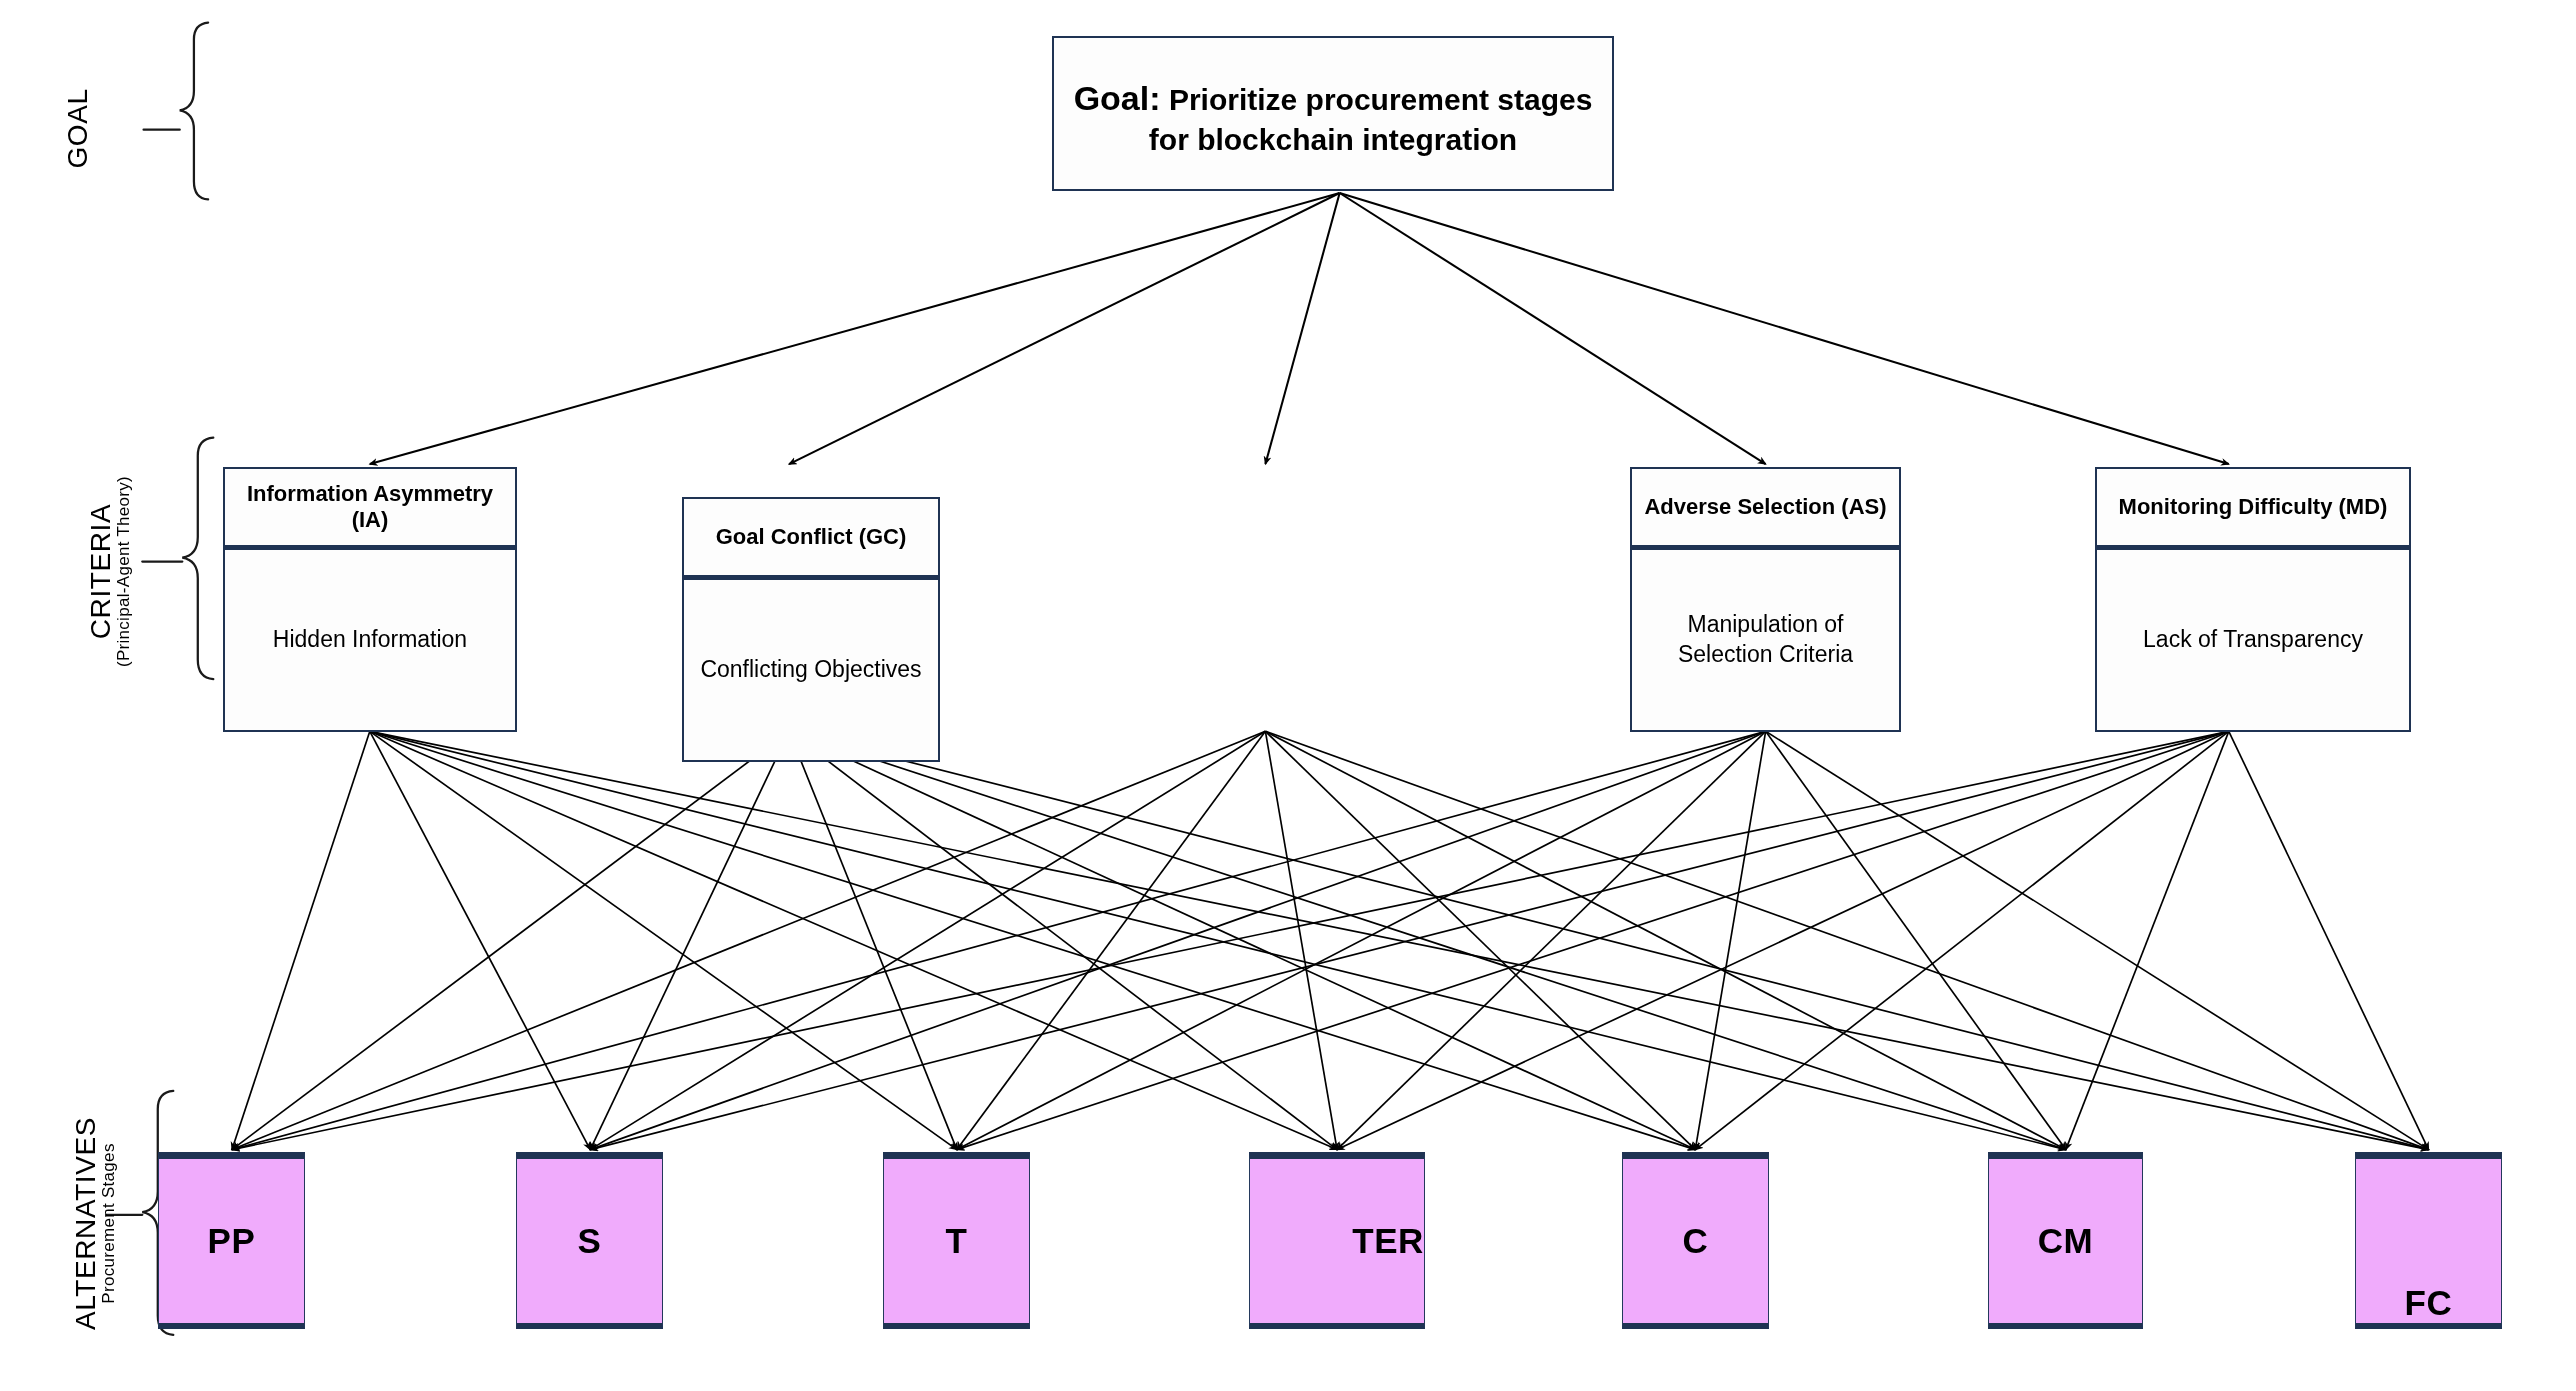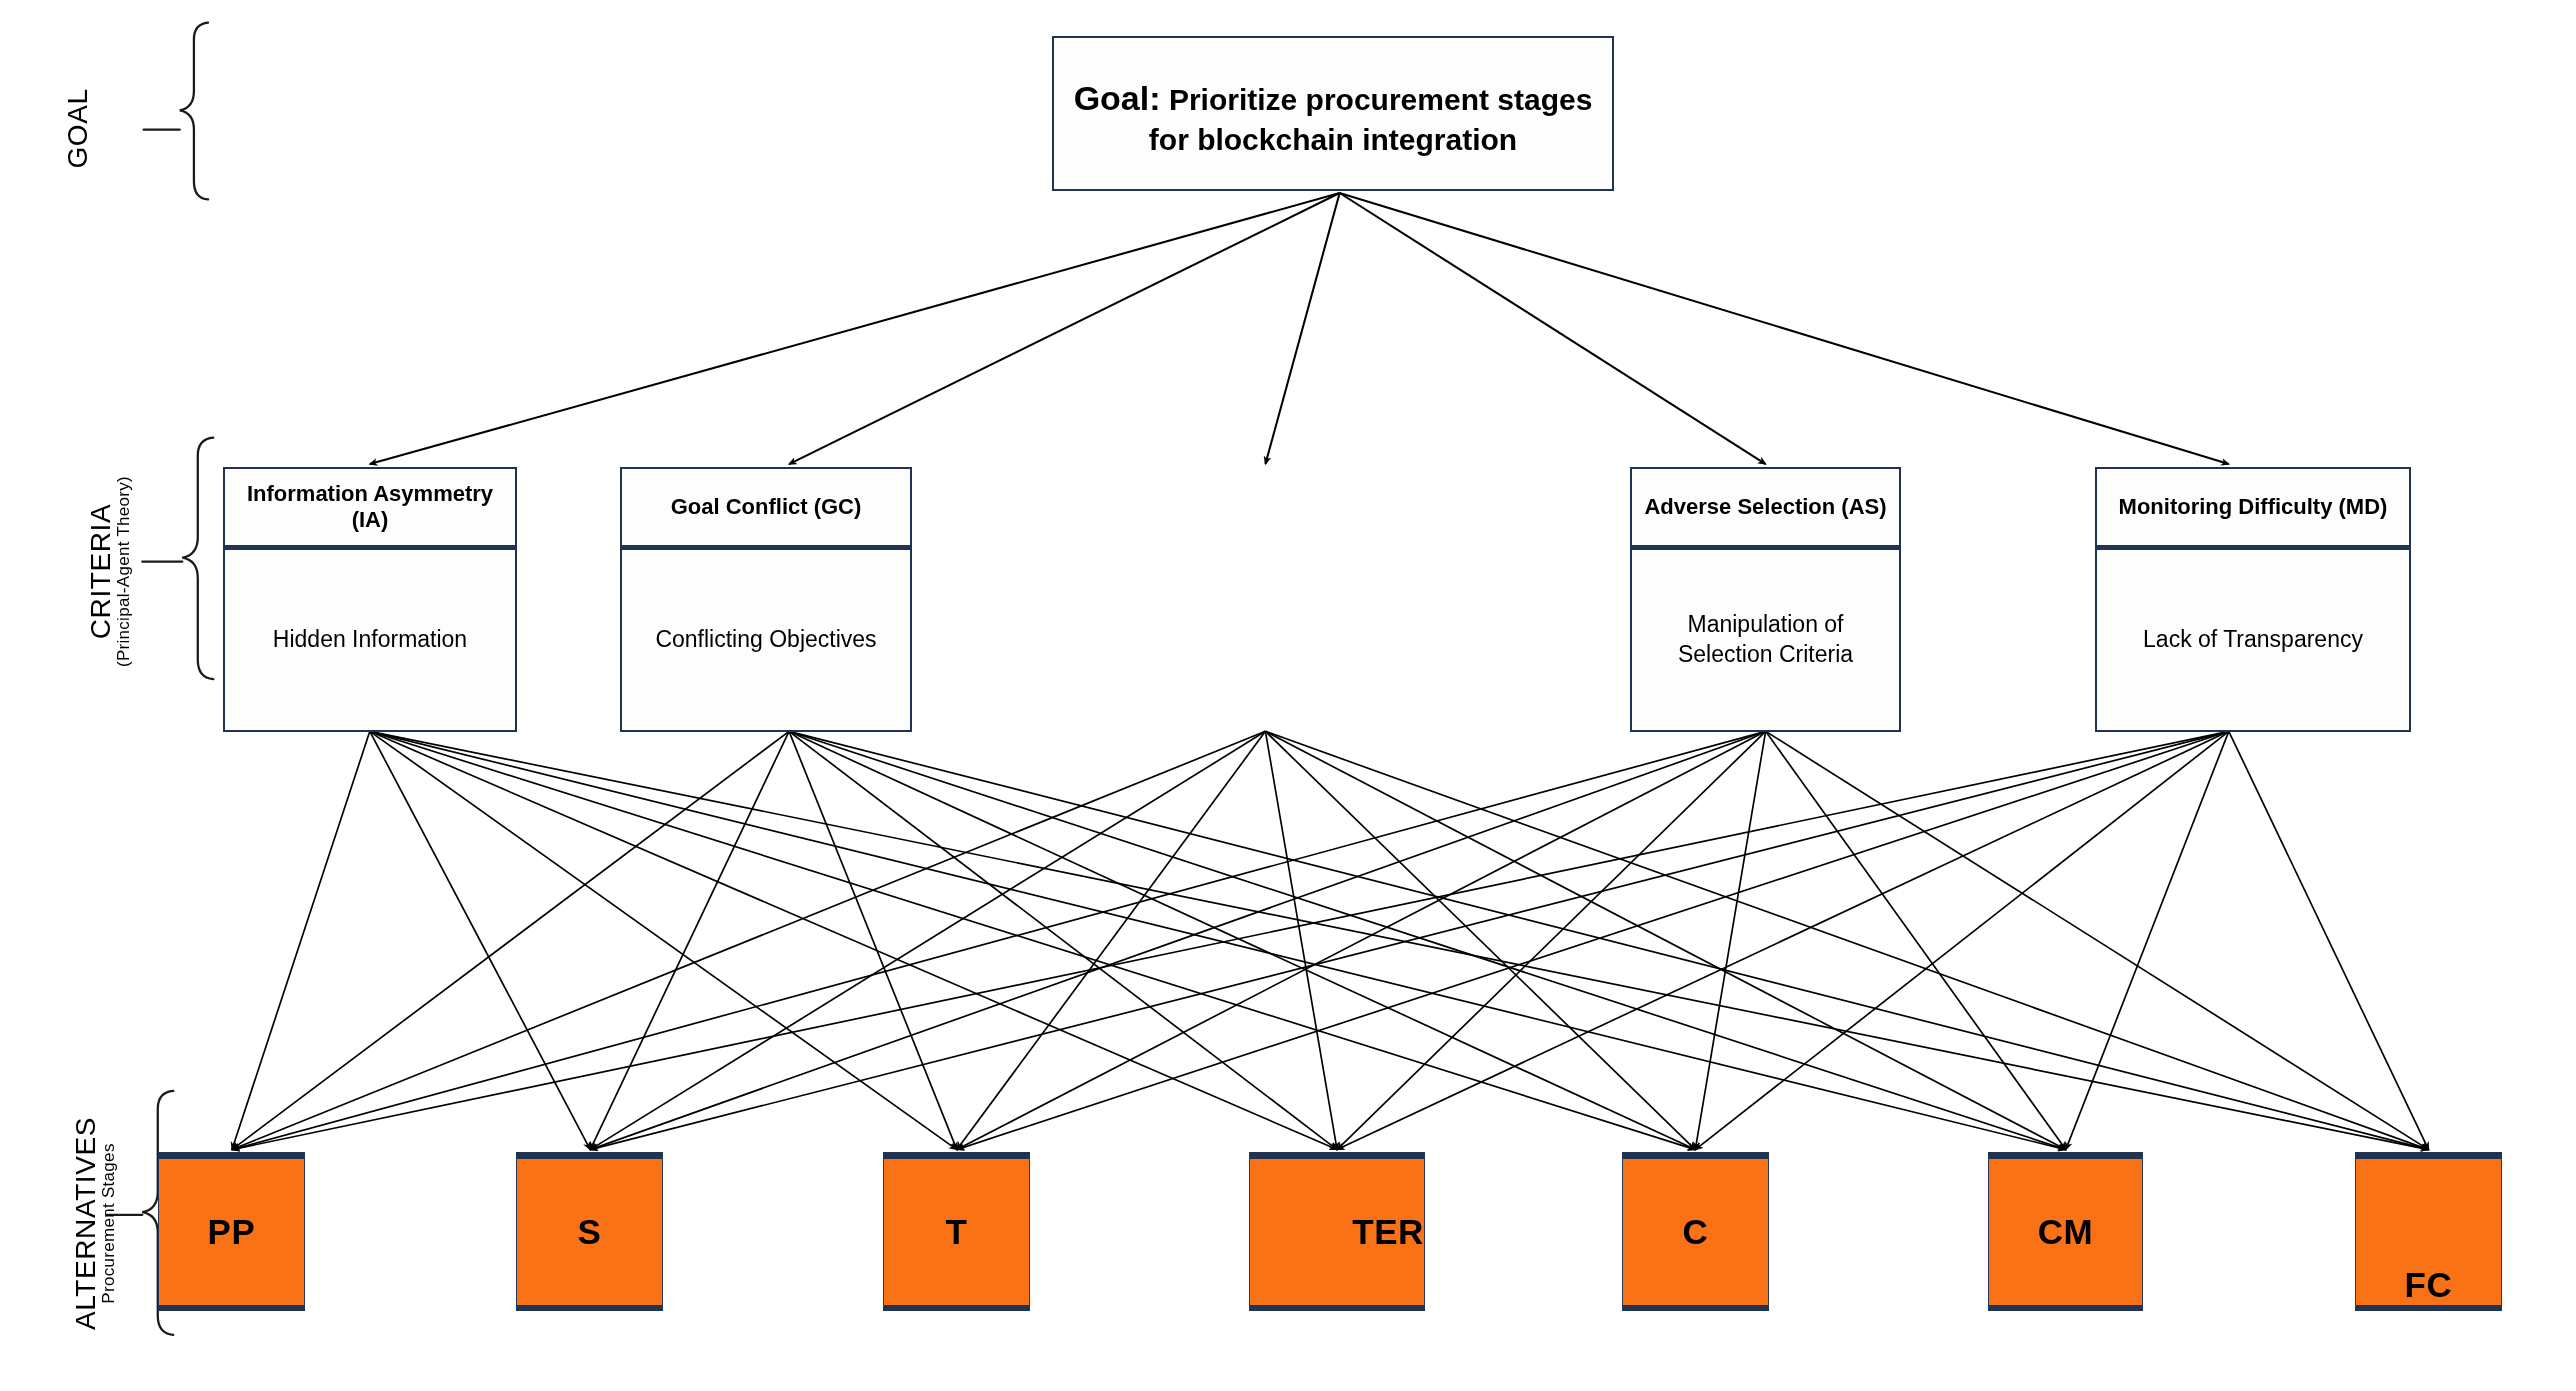--- a/index.html
+++ b/index.html
@@ -26,22 +26,22 @@
   .crit-box{position:absolute;top:467px;height:265px;box-sizing:border-box;
             background:#fdfdfd;border:2.6px solid #1f3353;display:flex;flex-direction:column;}
   .crit-head{height:76px;flex:0 0 76px;display:flex;align-items:center;justify-content:center;
              text-align:center;padding:0 6.5px;border-bottom:5.8px solid #1f3353;}
   .crit-head span{font-size:22px;font-weight:700;line-height:1.18;}
   .crit-body{flex:1 1 auto;display:flex;align-items:center;justify-content:center;
              text-align:center;padding:0 9px;}
   .crit-body span{font-size:23px;font-weight:400;line-height:1.3;}
 
   
-  .alt-box{position:absolute;top:1152px;height:159px;box-sizing:border-box;
-           background:#f97316;border:1.9px solid #24395c;border-top:7.7px solid #1f3353;
+  .alt-box{position:absolute;top:1152px;height:177px;box-sizing:border-box;
+           background:#f0abfc;border:1.9px solid #24395c;border-top:7.7px solid #1f3353;
            border-bottom:6.5px solid #1f3353;
            display:flex;align-items:center;justify-content:center;}
   .alt-box span{font-size:35px;font-weight:700;letter-spacing:0.6px;}
 </style>
 </head>
 <body>
 
 <div id="stage">
 
   <svg class="lines" viewBox="0 0 3990 2155">
@@ -131,21 +131,21 @@
 
   <div class="crit-box" style="left:223px;width:294px;">
     <div class="crit-head">
       <span>Information Asymmetry (IA)</span>
     </div>
     <div class="crit-body">
       <span>Hidden Information</span>
     </div>
   </div>
 
-  <div class="crit-box" style="left:620px;width:292px;">
+  <div class="crit-box" style="left:682px;width:258px;margin-top:30px;">
     <div class="crit-head">
       <span>Goal Conflict (GC)</span>
     </div>
     <div class="crit-body">
       <span>Conflicting Objectives</span>
     </div>
   </div>
 
 
   <div class="crit-box" style="left:1630px;width:271px;">

